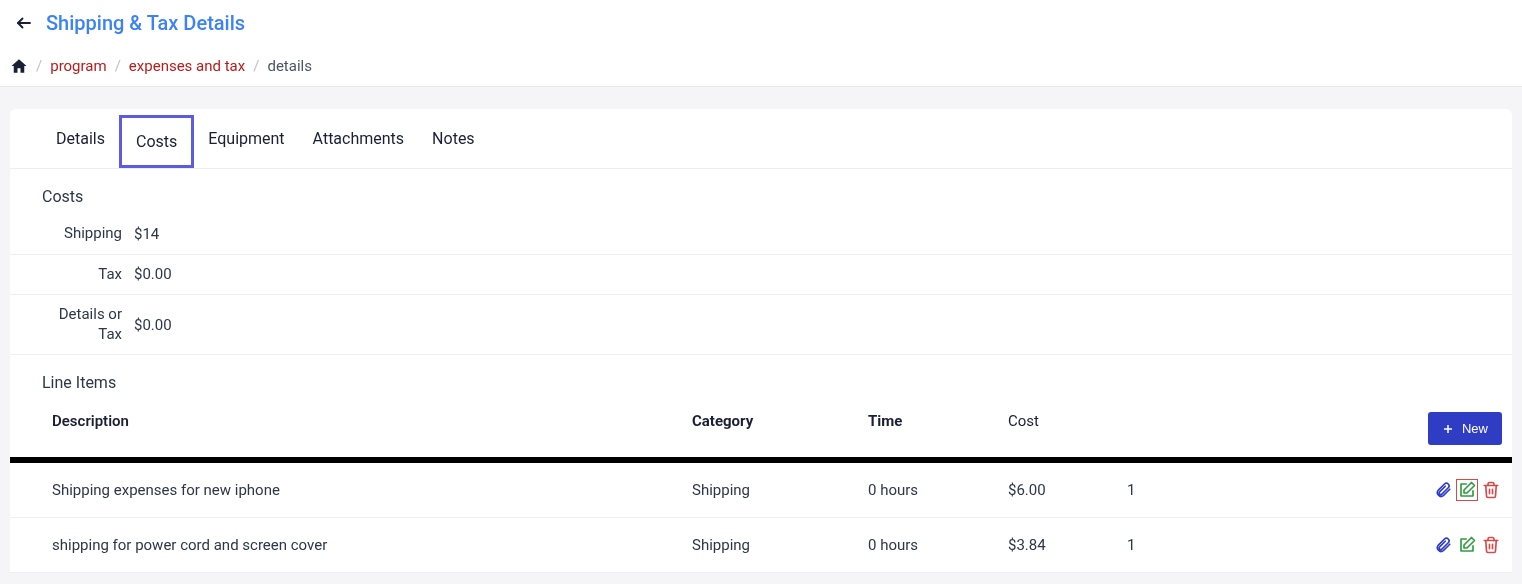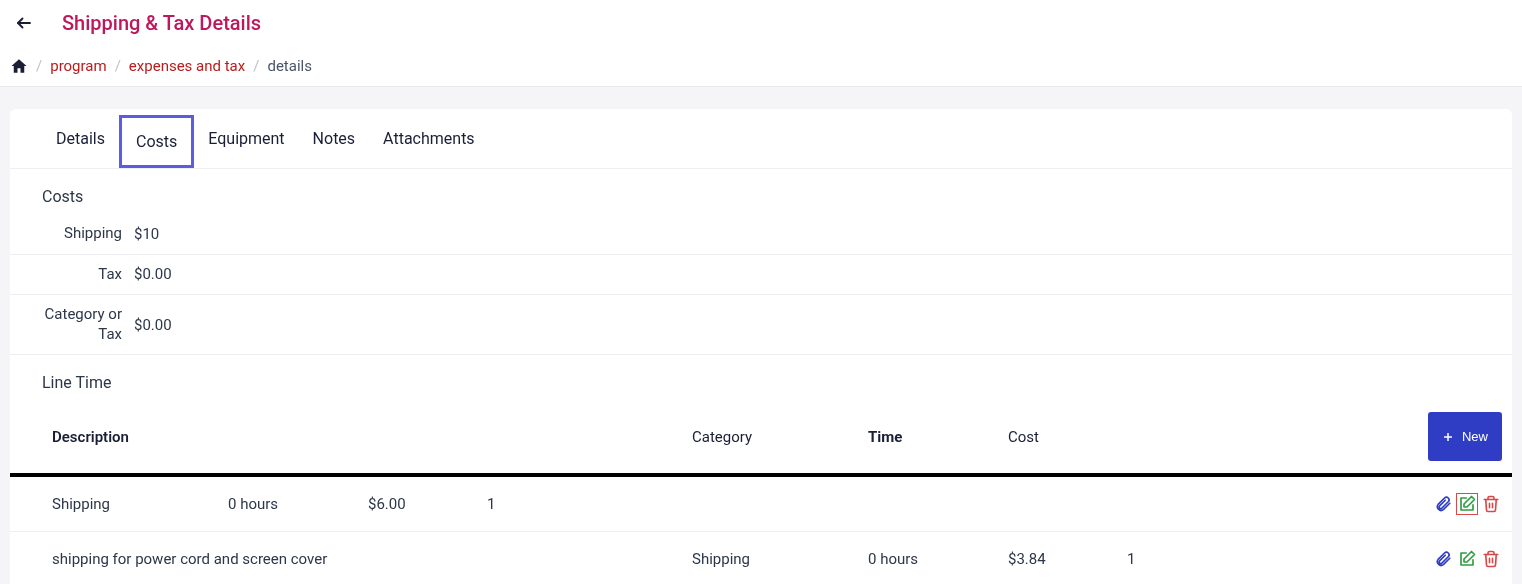--- a/index.html
+++ b/index.html
@@ -22,22 +22,21 @@
       height: 20px;
       cursor: pointer;
       margin-right: 12px;
       display: flex;
       align-items: center;
       justify-content: center;
     }
     .page-title {
       font-size: 20px;
       font-weight: 500;
-      color: #be185d;
-      margin-left: 16px;
+      color: #3b82f6;
     }
     .breadcrumb-row {
       background: #fff;
       height: 41px;
       display: flex;
       align-items: center;
       padding: 0 10px;
       border-bottom: 1px solid #e8e8e8;
     }
     .home-icon {
@@ -104,35 +103,35 @@
       color: #2d3748;
       margin-right: 12px;
       line-height: 1.3;
     }
     .cost-value {
       font-size: 15px;
       color: #2d3748;
     }
     .line-items-header {
       display: flex;
-      align-items: center;
+      align-items: flex-start;
       padding: 12px 10px 12px 42px;
-      border-bottom: 4px solid #000000;
+      border-bottom: 6px solid #000000;
     }
     .col-desc { width: 640px; font-weight: 600; font-size: 15px; }
-    .col-cat { width: 176px; font-weight: 400; font-size: 15px; }
+    .col-cat { width: 176px; font-weight: 700; font-size: 15px; }
     .col-time { width: 140px; font-weight: 700; font-size: 15px; }
     .col-cost { width: 119px; font-weight: 400; font-size: 15px; }
     .col-page { width: 280px; font-weight: 600; font-size: 15px; }
     .col-actions { flex: 1; display: flex; justify-content: flex-end; align-items: center; }
     .new-btn {
       background: #2f3dc4;
       color: #fff;
       border: none;
-      padding: 17px 14px;
+      padding: 9px 14px;
       font-size: 13px;
       font-weight: 500;
       border-radius: 3px;
       cursor: pointer;
       display: flex;
       align-items: center;
       gap: 8px;
     }
     .line-item-row {
       display: flex;
@@ -195,60 +194,61 @@
   <span class="crumb-current">details</span>
 </div>
 
 <div class="content-area">
   <div class="panel">
 
     <div class="tabs">
       <div class="tab">Details</div>
       <div class="tab active">Costs</div>
       <div class="tab">Equipment</div>
+      <div class="tab">Attachments</div>
       <div class="tab">Notes</div>
-      <div class="tab">Attachments</div>
     </div>
 
     <div class="section-title">Costs</div>
 
     <div class="cost-row">
       <div class="cost-label">Shipping</div>
-      <div class="cost-value">$10</div>
+      <div class="cost-value">$14</div>
     </div>
     <div class="cost-row">
       <div class="cost-label">Tax</div>
       <div class="cost-value">$0.00</div>
     </div>
     <div class="cost-row">
-      <div class="cost-label">Category or Tax</div>
+      <div class="cost-label">Details or Tax</div>
       <div class="cost-value">$0.00</div>
     </div>
 
-    <div class="section-title">Line Time</div>
+    <div class="section-title">Line Items</div>
 
     <div class="line-items-header">
       <div class="col-desc">Description</div>
       <div class="col-cat">Category</div>
       <div class="col-time">Time</div>
       <div class="col-cost">Cost</div>
       <div class="col-actions">
         <button class="new-btn">
           <span>
             <svg width="12" height="12" viewBox="0 0 24 24" fill="none" stroke="#fff" stroke-width="3">
                 <line x1="12" y1="4" x2="12" y2="20"></line>
                 <line x1="4" y1="12" x2="20" y2="12"></line>
               </svg>
           </span>
           <span>New</span>
         </button>
       </div>
     </div>
 
     <div class="line-item-row">
+      <div class="col-desc">Shipping expenses for new iphone</div>
       <div class="col-cat">Shipping</div>
       <div class="col-time">0 hours</div>
       <div class="col-cost">$6.00</div>
       <div class="col-page">1</div>
       <div class="row-actions">
         <div class="icon-btn">
           <svg width="18" height="18" viewBox="0 0 24 24" fill="none" stroke="#2f3dc4" stroke-width="2.2" stroke-linecap="round">
               <path d="M21 11l-8.5 8.5a5 5 0 0 1-7-7L14 4a3.5 3.5 0 0 1 5 5l-8.5 8.5a2 2 0 0 1-3-3L15 7"></path>
             </svg>
         </div>

